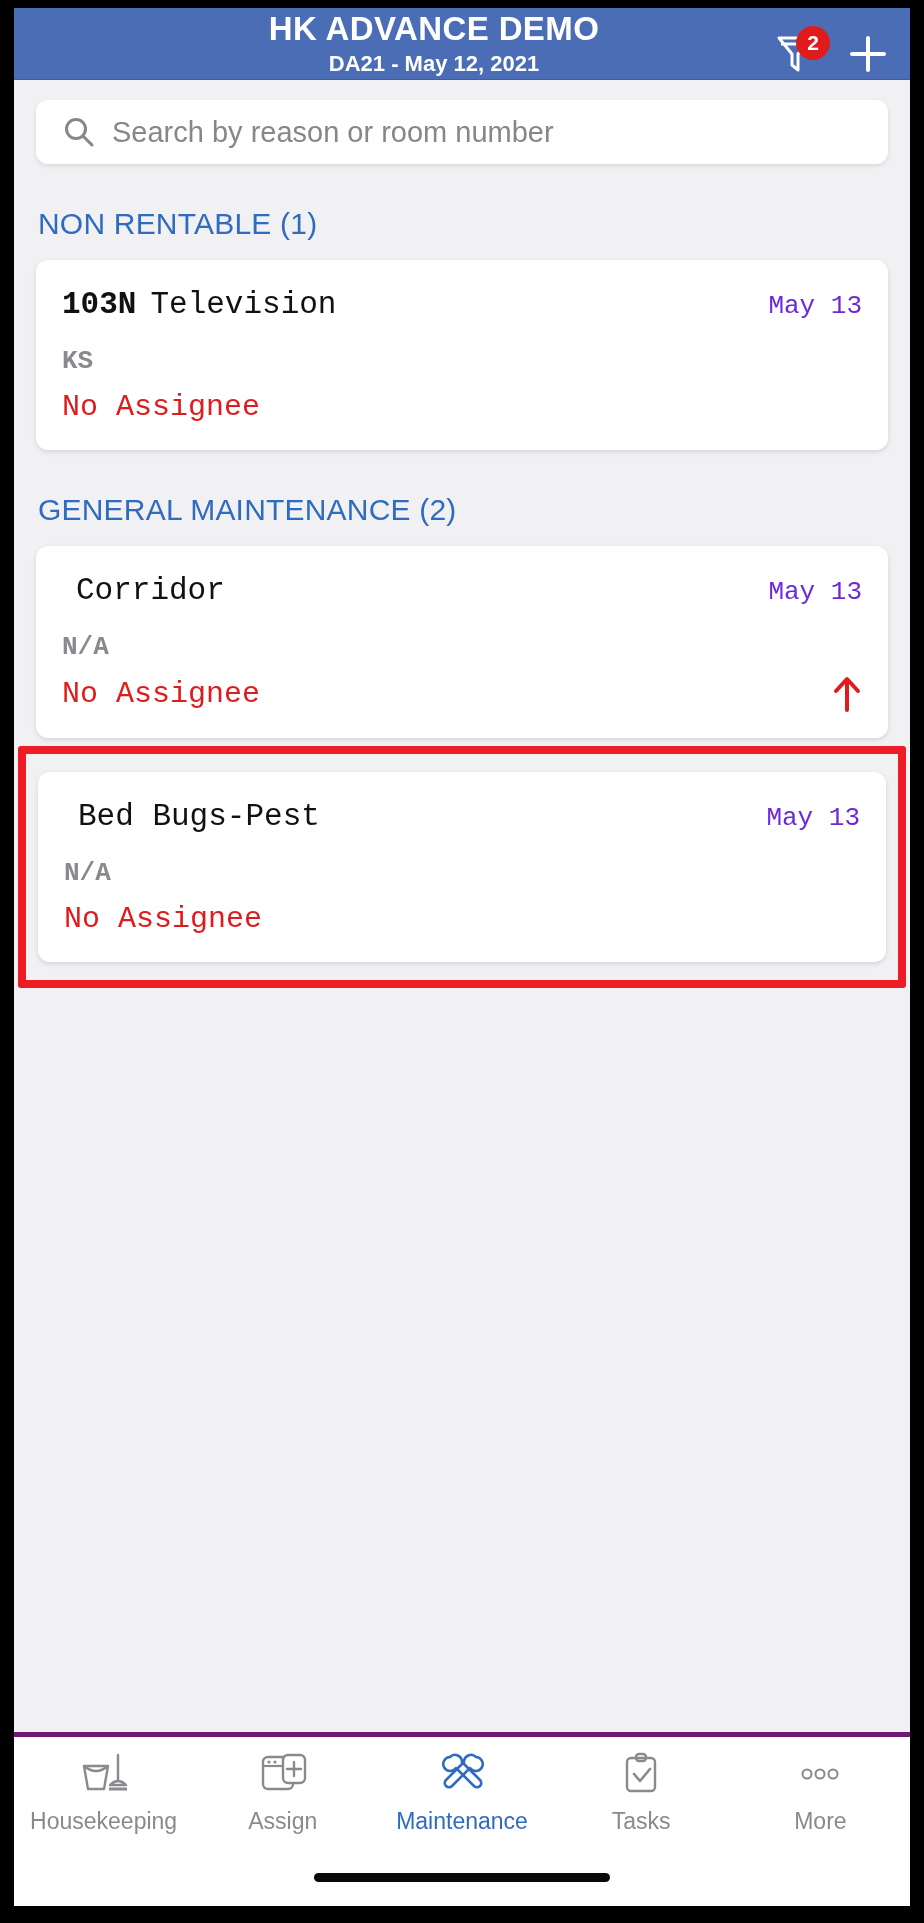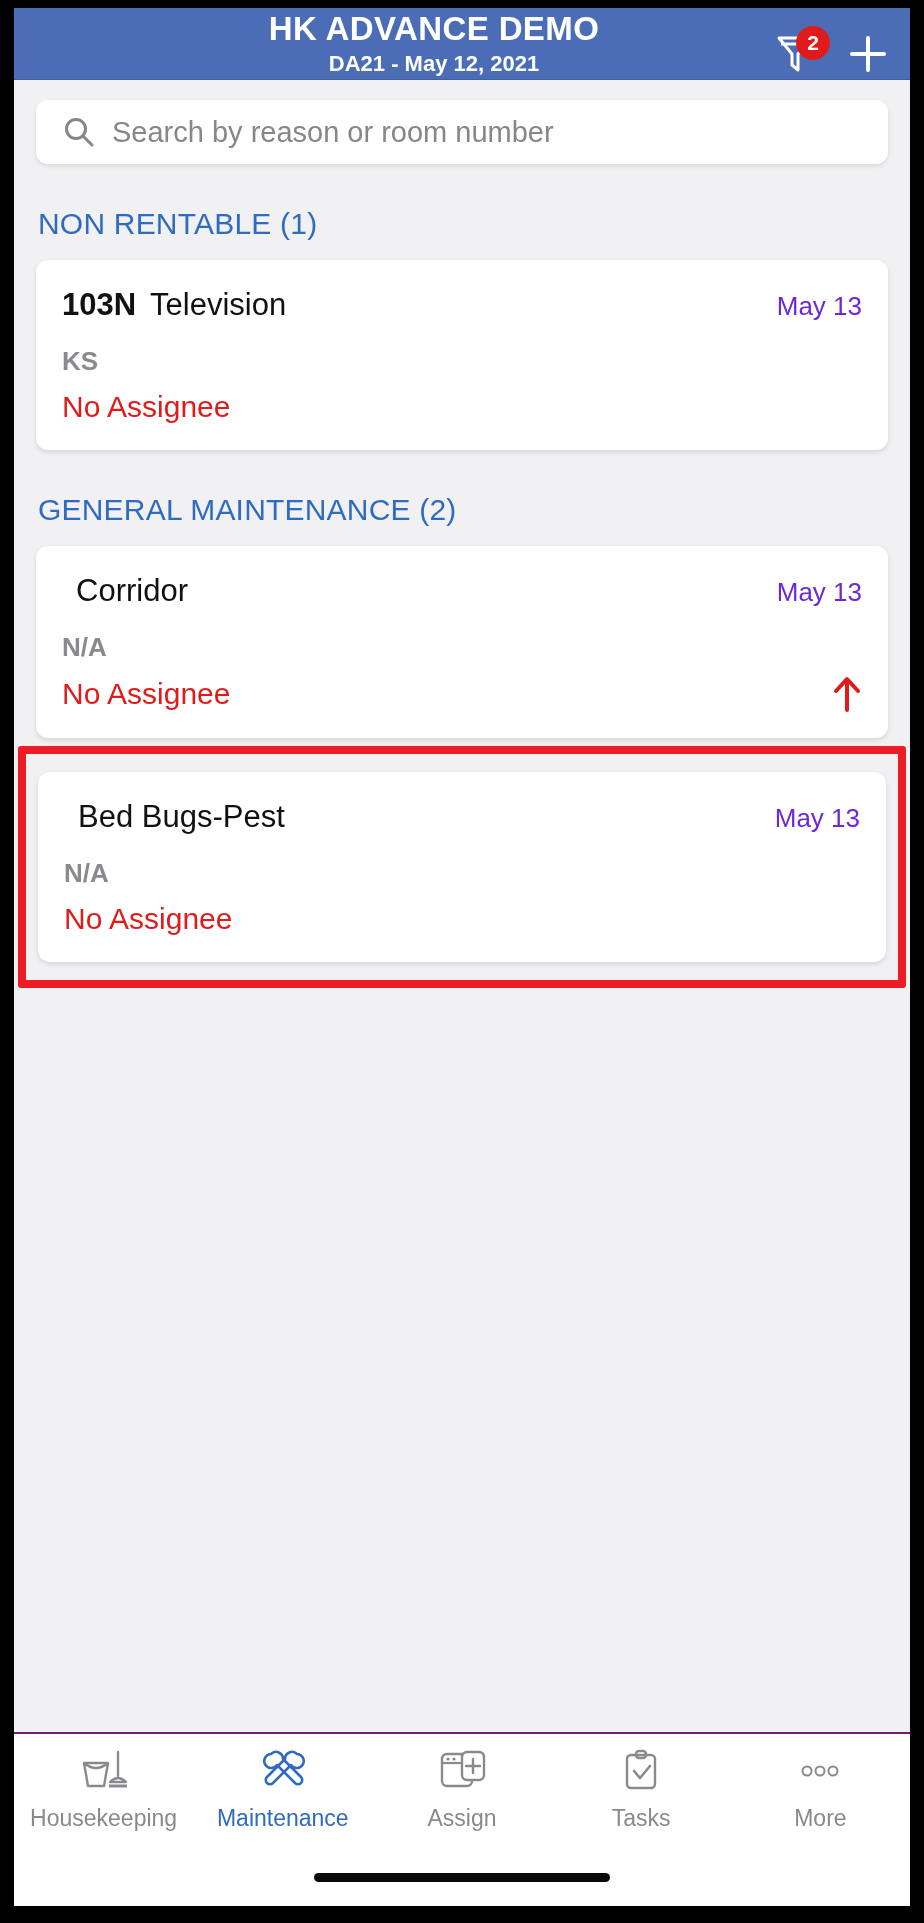--- a/index.html
+++ b/index.html
@@ -142,21 +142,21 @@
   }
 
   .section-title {
     color: #2f6bbf;
     font-size: 30px;
     line-height: 36px;
     padding: 42px 24px 18px 24px;
     letter-spacing: 0.2px;
   }
 
-  .card-wrap { padding: 0 22px; }
+  .card-wrap { padding: 0 22px; font-family: Liberation Mono, monospace; }
 
   .card {
     background: #ffffff;
     border-radius: 12px;
     padding: 26px 26px 24px 26px;
     box-shadow: 0 2px 5px rgba(0,0,0,0.12);
     position: relative;
   }
 
   .card-row-top {
@@ -235,21 +235,21 @@
     pointer-events: none;
   }
 
   .annot-wrap .card-wrap { padding: 16px 18px; }
 
   
   .tabbar {
     flex: 0 0 auto;
     height: 116px;
     background: #ffffff;
-    border-top: 2px solid #701a75;
+    border-top: 5px solid #701a75;
     display: flex;
     align-items: flex-start;
     padding-top: 12px;
   }
 
   .tab {
     flex: 1 1 0;
     display: flex;
     flex-direction: column;
     align-items: center;
@@ -403,45 +403,45 @@
             <path d="M6 15 H30 L26 38 H10 Z" fill="none" stroke="#8a8a8e" stroke-width="2.4" stroke-linejoin="round"></path>
             <path d="M6 15 Q18 25 30 15" fill="none" stroke="#8a8a8e" stroke-width="2.4"></path>
             <line x1="40" y1="4" x2="40" y2="28" stroke="#8a8a8e" stroke-width="2.4" stroke-linecap="round"></line>
             <path d="M32 34 Q40 26 48 34 Z" fill="none" stroke="#8a8a8e" stroke-width="2.4" stroke-linejoin="round"></path>
             <line x1="31" y1="38" x2="49" y2="38" stroke="#8a8a8e" stroke-width="3"></line>
           </svg>
         </span>
         <span class="tab-label">Housekeeping</span>
       </div>
 
-      <div class="tab active">
-        <span class="tab-icon">
-          <svg width="52" height="46" viewBox="0 0 52 46">
-            <path d="M14 6 a7 7 0 1 0 6 11 l18 18 a4 4 0 0 0 6 -6 L26 11 a7 7 0 0 0 -12 -5 z" fill="none" stroke="#2f6bbf" stroke-width="2.6" stroke-linejoin="round"></path>
-            <path d="M40 6 a7 7 0 1 1 -6 11 L16 35 a4 4 0 0 1 -6 -6 L28 11 a7 7 0 0 1 12 -5 z" fill="none" stroke="#2f6bbf" stroke-width="2.6" stroke-linejoin="round"></path>
-          </svg>
-        </span>
-        <span class="tab-label">Maintenance</span>
-      </div>
-
       <div class="tab">
         <span class="tab-icon">
           <svg width="52" height="46" viewBox="0 0 52 46">
             <rect x="6" y="6" width="30" height="32" rx="5" fill="none" stroke="#8a8a8e" stroke-width="2.4"></rect>
             <line x1="6" y1="15" x2="36" y2="15" stroke="#8a8a8e" stroke-width="2.2"></line>
             <circle cx="12" cy="11" r="1.6" fill="#8a8a8e"></circle>
             <circle cx="18" cy="11" r="1.6" fill="#8a8a8e"></circle>
             <rect x="26" y="4" width="22" height="28" rx="5" fill="#ffffff" stroke="#8a8a8e" stroke-width="2.4"></rect>
             <line x1="37" y1="11" x2="37" y2="25" stroke="#8a8a8e" stroke-width="2.4" stroke-linecap="round"></line>
             <line x1="30" y1="18" x2="44" y2="18" stroke="#8a8a8e" stroke-width="2.4" stroke-linecap="round"></line>
           </svg>
         </span>
         <span class="tab-label">Assign</span>
       </div>
 
+      <div class="tab active">
+        <span class="tab-icon">
+          <svg width="52" height="46" viewBox="0 0 52 46">
+            <path d="M14 6 a7 7 0 1 0 6 11 l18 18 a4 4 0 0 0 6 -6 L26 11 a7 7 0 0 0 -12 -5 z" fill="none" stroke="#2f6bbf" stroke-width="2.6" stroke-linejoin="round"></path>
+            <path d="M40 6 a7 7 0 1 1 -6 11 L16 35 a4 4 0 0 1 -6 -6 L28 11 a7 7 0 0 1 12 -5 z" fill="none" stroke="#2f6bbf" stroke-width="2.6" stroke-linejoin="round"></path>
+          </svg>
+        </span>
+        <span class="tab-label">Maintenance</span>
+      </div>
+
       <div class="tab">
         <span class="tab-icon">
           <svg width="52" height="46" viewBox="0 0 52 46">
             <rect x="12" y="7" width="28" height="33" rx="4" fill="none" stroke="#8a8a8e" stroke-width="2.4"></rect>
             <rect x="21" y="3" width="10" height="7" rx="3" fill="none" stroke="#8a8a8e" stroke-width="2.4"></rect>
             <polyline points="19,23 25,30 35,18" fill="none" stroke="#8a8a8e" stroke-width="2.6" stroke-linecap="round" stroke-linejoin="round"></polyline>
           </svg>
         </span>
         <span class="tab-label">Tasks</span>
       </div>

